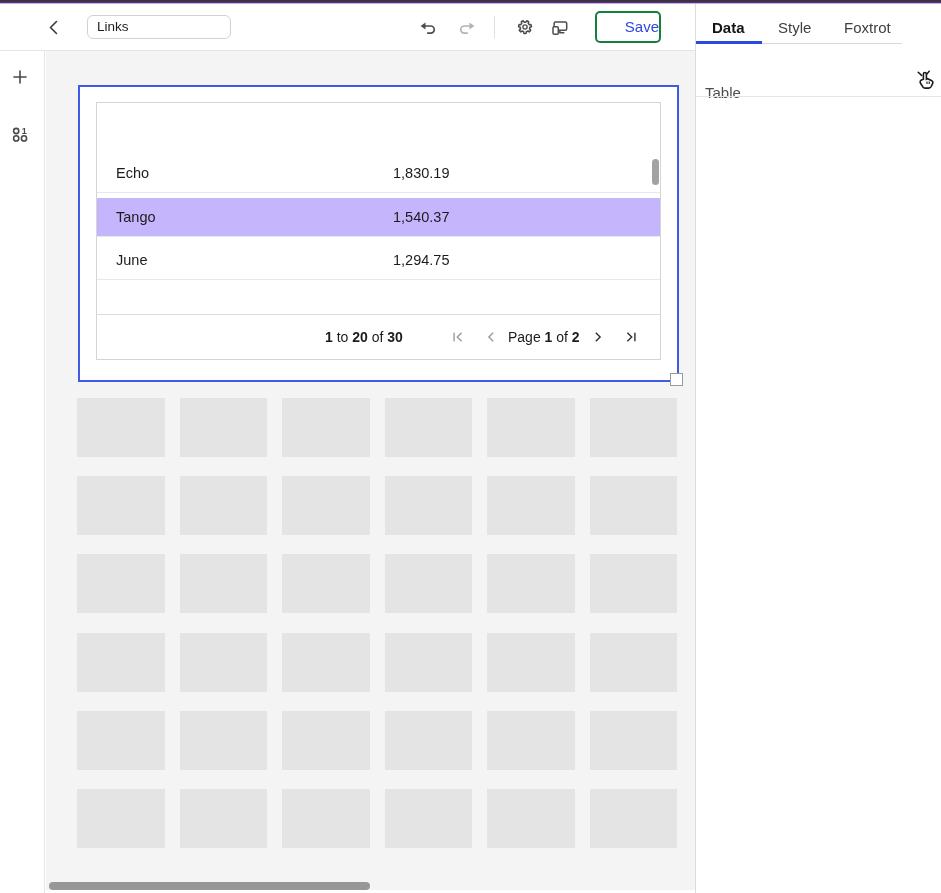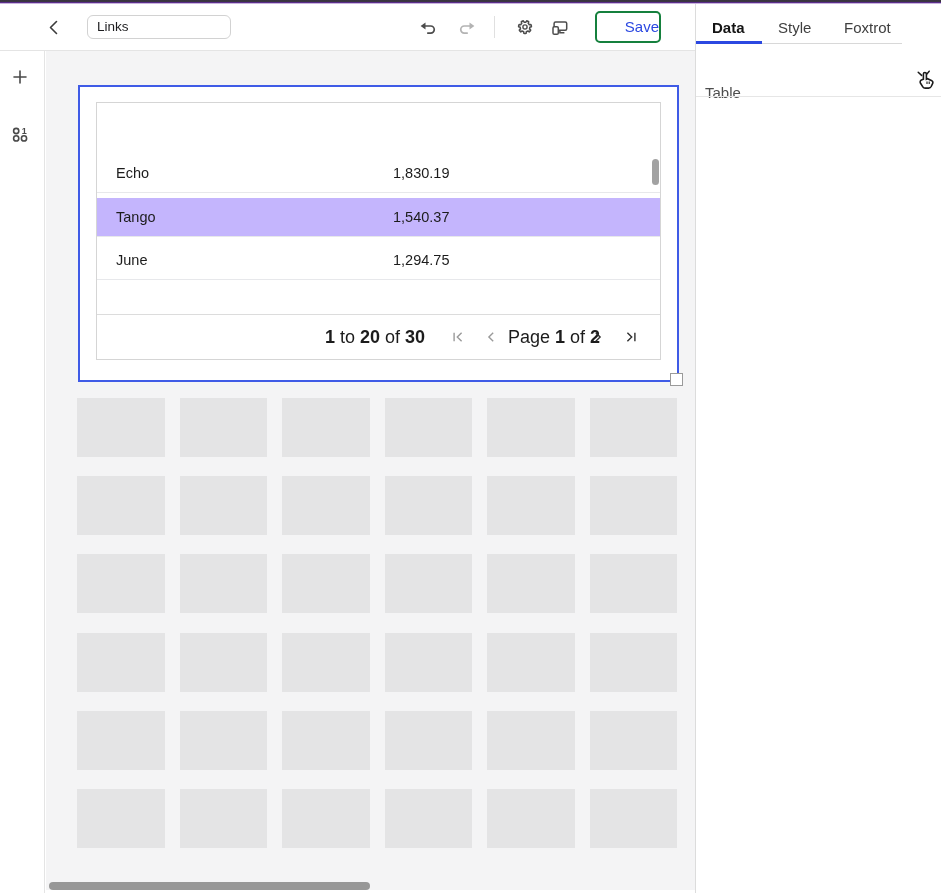--- a/index.html
+++ b/index.html
@@ -37,21 +37,21 @@
 #card { left:96px; top:102px; width:565px; height:258px; border:1px solid #d5d5d5; background:#fff; overflow:hidden; }
 #thead { position:absolute; left:0; top:0; width:100%; height:50px; background:#f8f8f8; border-bottom:1px solid #dcdcdc; }
 #thead span, .trow span { position:absolute; top:50%; transform:translateY(-50%); font-size:14.5px; color:#1c1c1c; }
 #thead span { font-weight:bold; color:#222; }
 .c1 { left:19px; } .c2 { left:296px; }
 .trow { position:absolute; left:0; width:100%; height:39px; border-bottom:1px solid #e7e8eb; background:#fff;text-decoration:underline; }
 .trow.alt { background:#c4b5fd; }
 #r1 { top:51px; } #r2 { top:94.5px; } #r3 { top:138px; } #r4 { top:181.5px; border-bottom:none; }
 #vscroll { position:absolute; right:1px; top:56px; width:7px; height:26px; background:#a2a2a2; border-radius:4px; }
 #tfoot { position:absolute; left:0; bottom:0; width:100%; height:45px; background:#fff; border-top:1px solid #dcdcdc;
-  font-size:18px; color:#1c1c1c; }
+  font-size:14px; color:#1c1c1c; }
 #pagecount { position:absolute; left:228px; top:50%; transform:translateY(-50%); }
 #pagetext { position:absolute; left:411px; top:50%; transform:translateY(-50%);text-align:right; }
 .pgico { position:absolute; top:50%; transform:translateY(-50%); }
 
 .ph { position:absolute; width:87.5px; height:59px; background:#e4e4e5; }
 
 #hscroll { left:49px; top:882px; width:321px; height:8px; background:#979797; border-radius:4px; }
 svg { display:block; }
 .icon { position:absolute; }
 b { font-weight:bold; }

